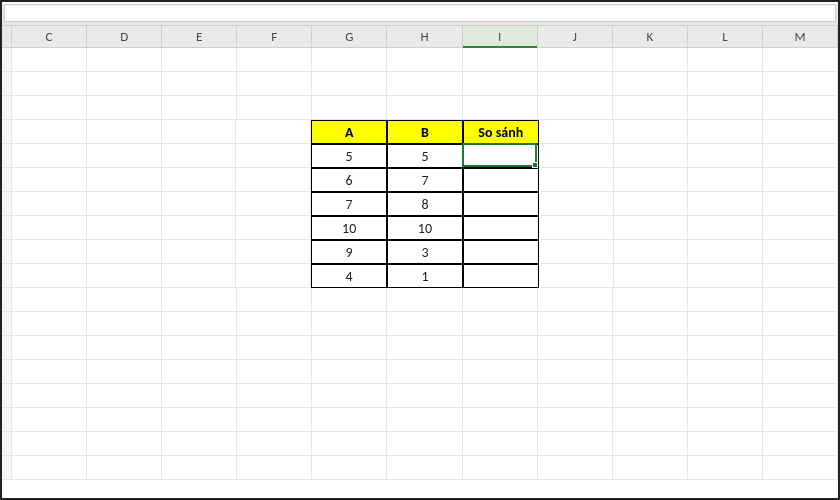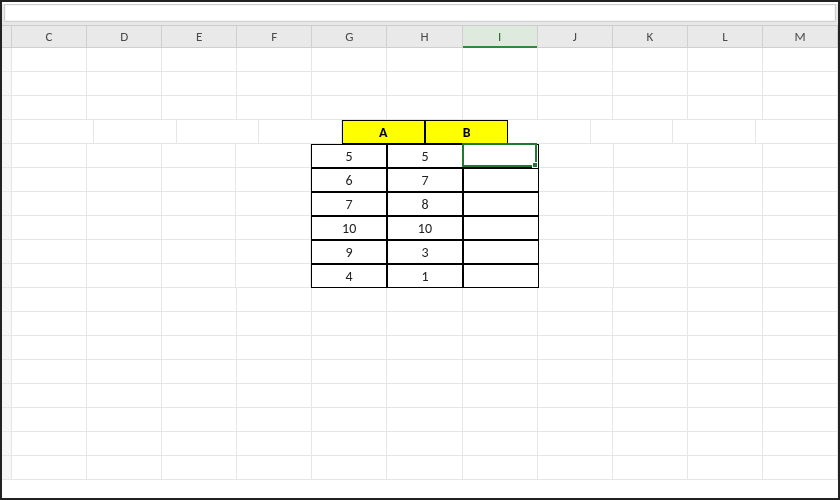--- a/index.html
+++ b/index.html
@@ -180,20 +180,21 @@
           <div class="cell"></div>
         </div>
         <div class="row">
           <div class="stub"></div>
           <div class="cell"></div>
           <div class="cell"></div>
           <div class="cell"></div>
           <div class="cell"></div>
           <div class="cell t-border t-header">A</div>
           <div class="cell t-border t-header">B</div>
+          <div class="cell t-border t-header">So sánh</div>
           <div class="cell"></div>
           <div class="cell"></div>
           <div class="cell"></div>
           <div class="cell"></div>
         </div>
         <div class="row">
           <div class="stub"></div>
           <div class="cell"></div>
           <div class="cell"></div>
           <div class="cell"></div>

